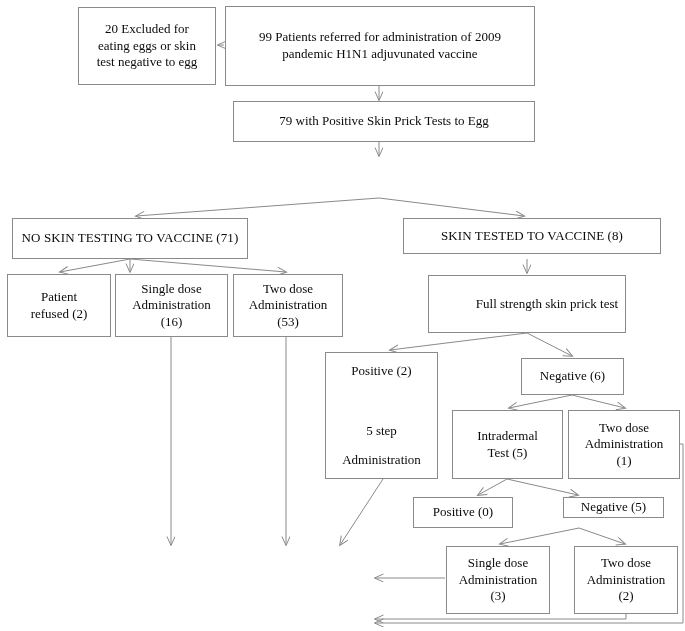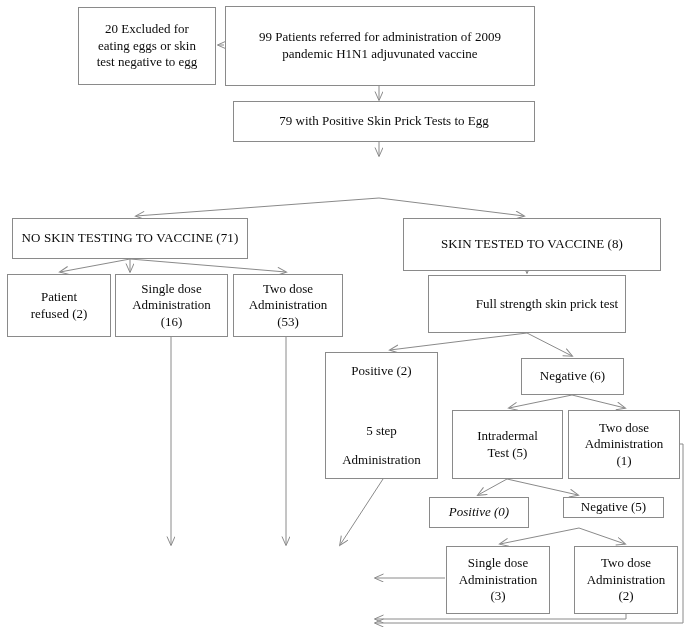--- a/index.html
+++ b/index.html
@@ -118,21 +118,21 @@
 
   <div class="node" style="left:233px; top:101px; width:302px; height:41px;align-items:center;">
     <span class="txt">79 with Positive Skin Prick Tests to Egg</span>
   </div>
 
 
   <div class="node caps" style="left:12px; top:218px; width:236px; height:41px;">
     <span class="txt">NO SKIN TESTING TO VACCINE (71)</span>
   </div>
 
-  <div class="node caps" style="left:403px; top:218px; width:258px; height:53px;">
+  <div class="node caps" style="left:403px; top:218px; width:258px; height:36px;">
     <span class="txt">SKIN TESTED TO VACCINE (8)</span>
   </div>
 
   <div class="node" style="left:7px; top:274px; width:104px; height:63px;">
     <span class="txt">Patient
 refused (2)</span>
   </div>
 
   <div class="node" style="left:115px; top:274px; width:113px; height:63px;">
     <span class="txt">Single dose
@@ -165,21 +165,21 @@
     <span class="txt">Intradermal
 Test (5)</span>
   </div>
 
   <div class="node" style="left:568px; top:410px; width:112px; height:69px;">
     <span class="txt">Two dose
 Administration
 (1)</span>
   </div>
 
-  <div class="node" style="left:429px; top:497px; width:100px; height:31px;font-style:italic;">
+  <div class="node" style="left:413px; top:497px; width:100px; height:31px;">
     <span class="txt">Positive (0)</span>
   </div>
 
   <div class="node" style="left:529px; top:497px; width:101px; height:21px;margin-left:34px;">
     <span class="txt">Negative (5)</span>
   </div>
 
   <div class="node" style="left:446px; top:546px; width:104px; height:68px;">
     <span class="txt">Single dose
 Administration

